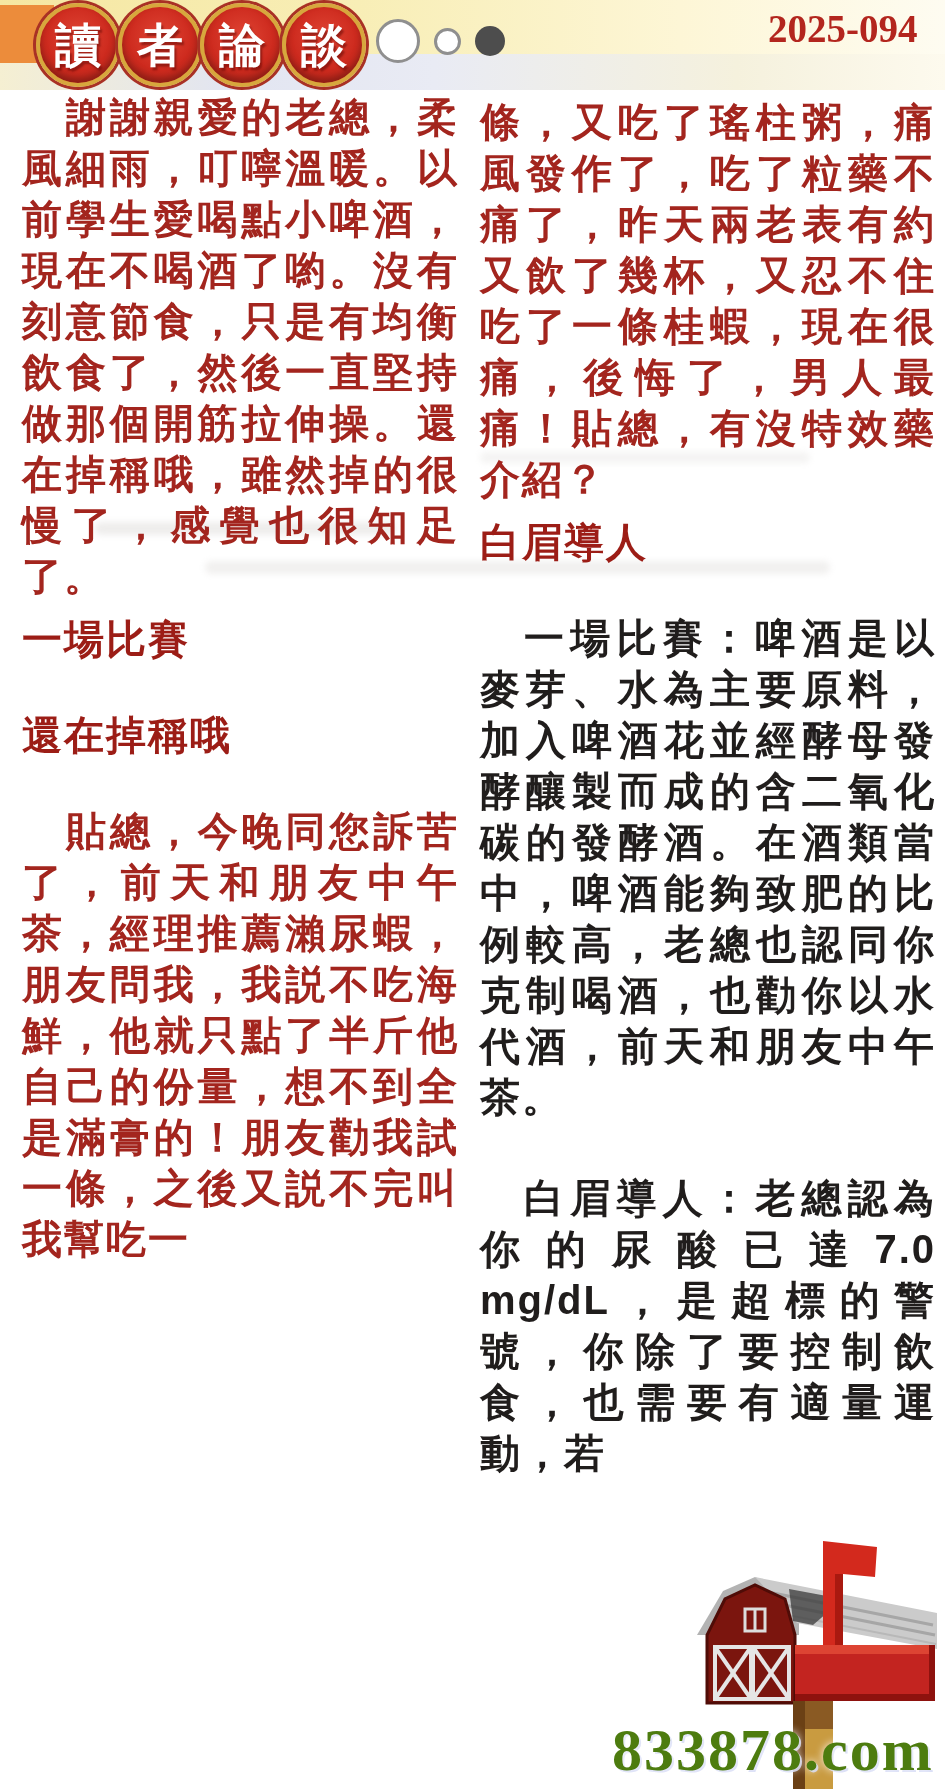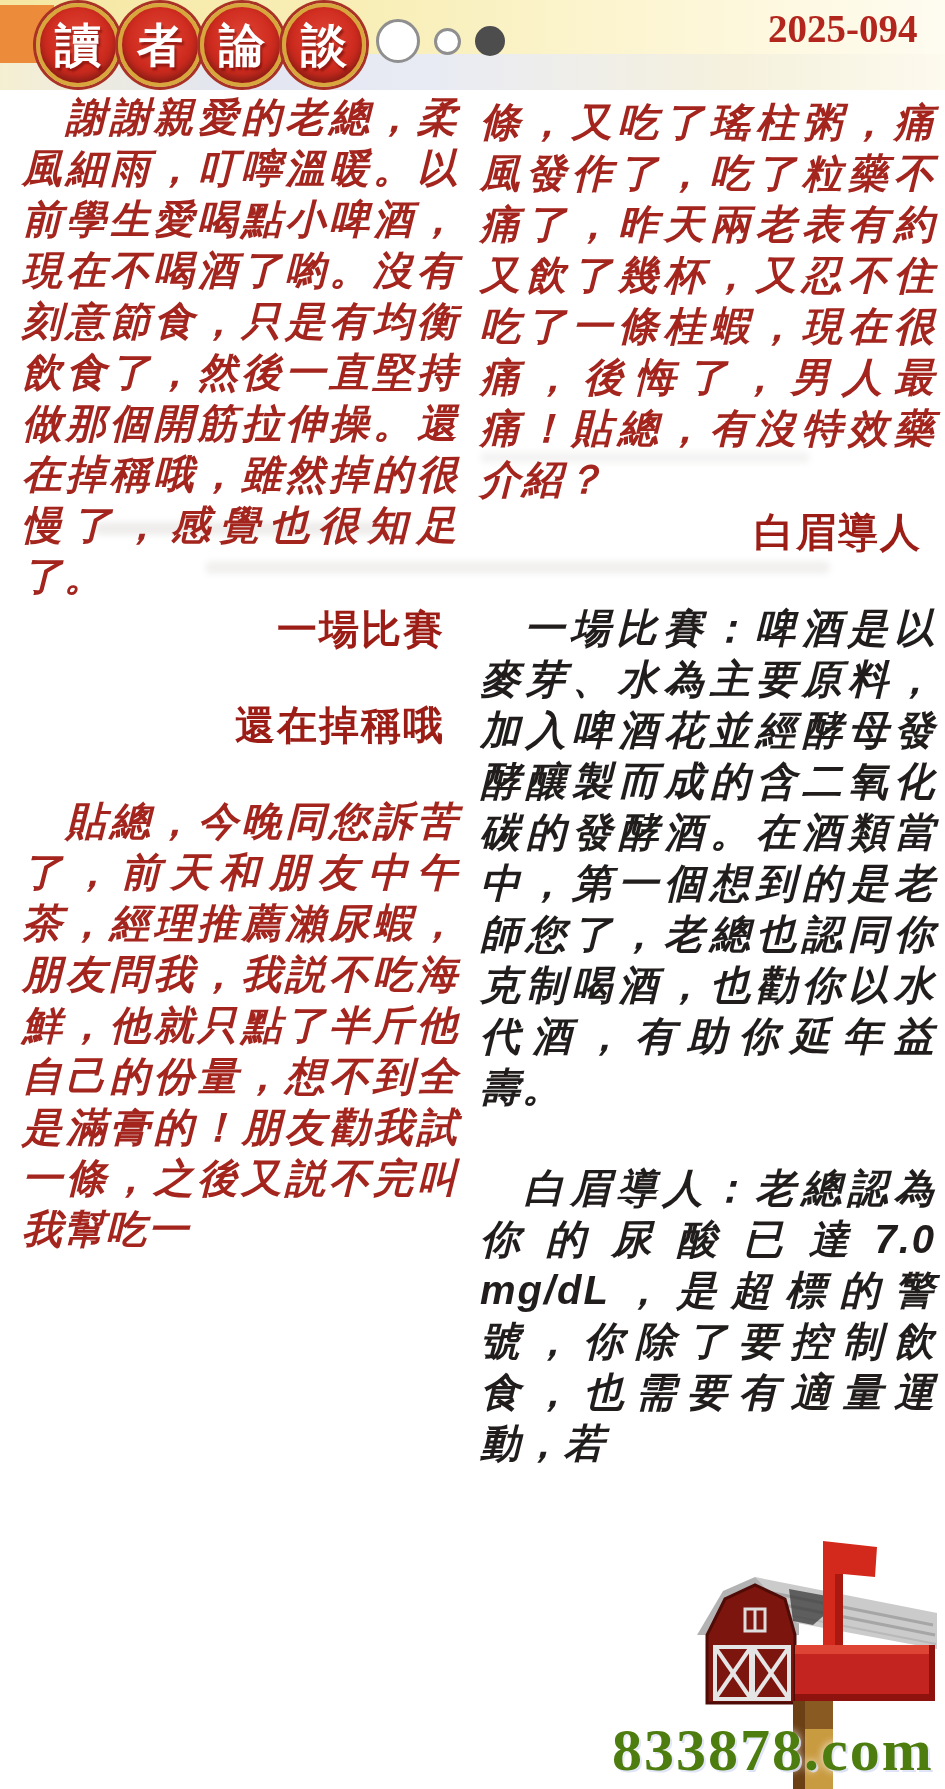--- a/index.html
+++ b/index.html
@@ -45,28 +45,28 @@
     font-family: "Liberation Serif", serif; font-size: 39px; font-weight: bold;
     color: #b3261e; white-space: nowrap;
   }
 
   
   .col { position: absolute; }
   .col-left  { left: 22px;  top: 92px; width: 437px; }
   .col-right { left: 480px; top: 97px; width: 456px; }
   .para {
     margin: 0; font-size: 40px; line-height: 51px; letter-spacing: 2px;
-    text-align: justify; font-weight: bold; font-style: italic;
+    text-align: justify; font-weight: bold;
   }
   .letter { color: #a3251e; text-indent: 44px; }
   .no-indent { text-indent: 0; }
   .sig {
     display: block; font-size: 40px; line-height: 51px; letter-spacing: 2px;
-    font-weight: bold; color: #9c1d16; text-align: right; padding-right: 14px;
-    margin: 2px 0 45px 0;
+    font-weight: bold; color: #9c1d16; text-align: left; padding-right: 14px;
+    margin: 12px 0 45px 0;
   }
   .reply { color: #201d1c; text-indent: 44px; margin-bottom: 50px; }
 
   
   .artifact { position: absolute; background: #b4afa9; border-radius: 6px; filter: blur(3px); }
   .artifact-1 { left: 95px;  top: 522px; width: 300px; height: 13px; opacity: .22; }
   .artifact-2 { left: 205px; top: 561px; width: 625px; height: 13px; opacity: .18; }
   .artifact-3 { left: 480px; top: 452px; width: 330px; height: 11px; opacity: .14; }
 
   
@@ -124,21 +124,21 @@
 
     <span class="sig">還在掉稱哦</span>
 
     <p class="para letter">貼總，今晚同您訴苦了，前天和朋友中午茶，經理推薦瀨尿蝦，朋友問我，我説不吃海鮮，他就只點了半斤他自己的份量，想不到全是滿膏的！朋友勸我試一條，之後又説不完叫我幫吃一</p>
   </div>
 
   <div class="col col-right">
     <p class="para letter no-indent">條，又吃了瑤柱粥，痛風發作了，吃了粒藥不痛了，昨天兩老表有約又飲了幾杯，又忍不住吃了一條桂蝦，現在很痛，後悔了，男人最痛！貼總，有沒特效藥介紹？</p>
     <span class="sig">白眉導人</span>
 
-    <p class="para reply">一場比賽：啤酒是以麥芽、水為主要原料，加入啤酒花並經酵母發酵釀製而成的含二氧化碳的發酵酒。在酒類當中，第一個想到的是老師您了，老總也認同你克制喝酒，也勸你以水代酒，有助你延年益壽。</p>
+    <p class="para reply">一場比賽：啤酒是以麥芽、水為主要原料，加入啤酒花並經酵母發酵釀製而成的含二氧化碳的發酵酒。在酒類當中，啤酒能夠致肥的比例較高，老總也認同你克制喝酒，也勸你以水代酒，前天和朋友中午茶。</p>
 
 
     <p class="para reply"><span>白眉導人：老總認為你的尿酸已達7.0 mg/dL，是超標的警號，你除了要控制飲食，也需要有適量運動，若</span></p>
   </div>
 
   <svg class="mailbox" viewBox="0 0 252 256" xmlns="http://www.w3.org/2000/svg">
 
     <polygon points="4,102 30,58 62,44 94,58 106,88 106,102" fill="#b3b3b3"></polygon>
 
     <polygon points="62,44 244,80 244,116 104,90" fill="#cbcbcb"></polygon>

